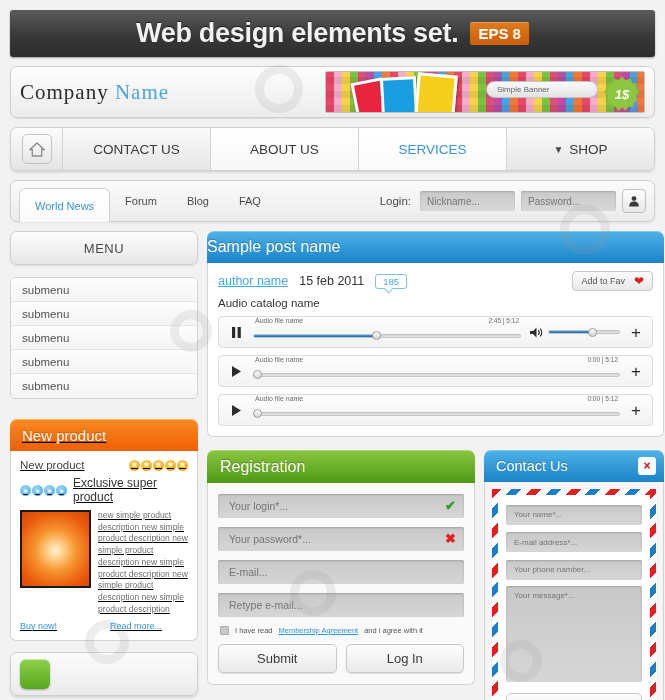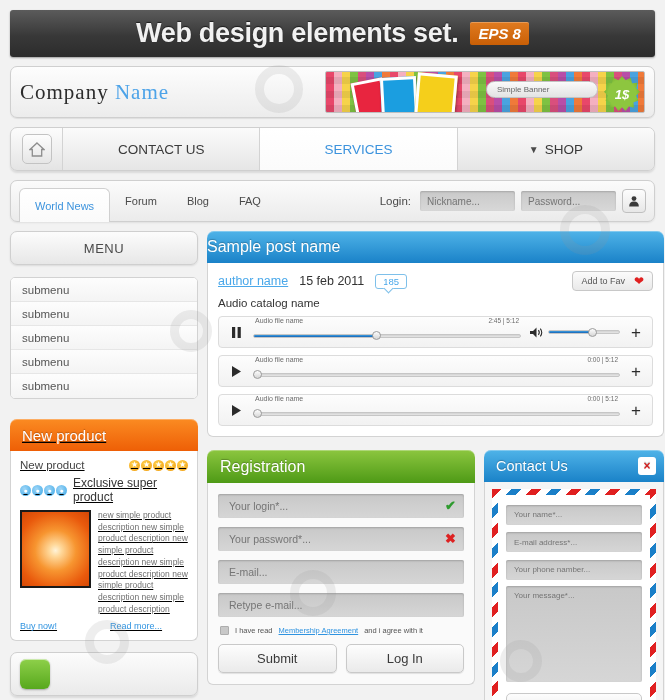--- a/index.html
+++ b/index.html
@@ -21,21 +21,20 @@
     box-shadow:0 1px 2px rgba(0,0,0,.35);
   }
   .titlebar .t-text{
     color:#f1f1f1; font-size:27px; font-weight:bold; letter-spacing:-.3px;
     text-shadow:0 -1px 1px rgba(0,0,0,.6);
   }
   .eps{
     background:linear-gradient(to bottom,#e07b20,#c95f06);
     color:#fff; font-size:15px; font-weight:bold; padding:3px 8px; border-radius:2px;
     box-shadow:inset 0 1px 0 rgba(255,255,255,.25);
-    font-style:italic;
   }
 
   
   .companybar{
     margin-top:9px; height:52px; border:1px solid #cfcfcf; border-radius:7px;
     background:linear-gradient(to bottom,#fdfdfd,#ececec);
     display:flex; align-items:center; justify-content:space-between;
     padding:0 9px; box-shadow:0 1px 1px rgba(0,0,0,.08);
   }
   .company{ font-family:"Liberation Serif",serif; font-size:21px; color:#2b2b2b; letter-spacing:1px;}
@@ -373,20 +372,23 @@
     <div class="homecell">
       <div class="homebtn">
         <svg width="16" height="15" viewBox="0 0 16 15">
           <path d="M8 1 L15 7.5 L12.7 7.5 L12.7 14 L3.3 14 L3.3 7.5 L1 7.5 Z" fill="none" stroke="#8d8d8d" stroke-width="1.3"></path>
         </svg>
       </div>
     </div>
     <div class="navitem">
       <span>CONTACT US</span>
     </div>
+    <div class="navitem white">
+      <span>ABOUT US</span>
+    </div>
     <div class="navitem active">
       <span>SERVICES</span>
     </div>
     <div class="navitem">
       <span class="caret">▼</span>
       <span>SHOP</span>
     </div>
   </div>
 
   <div class="tabsbar">

